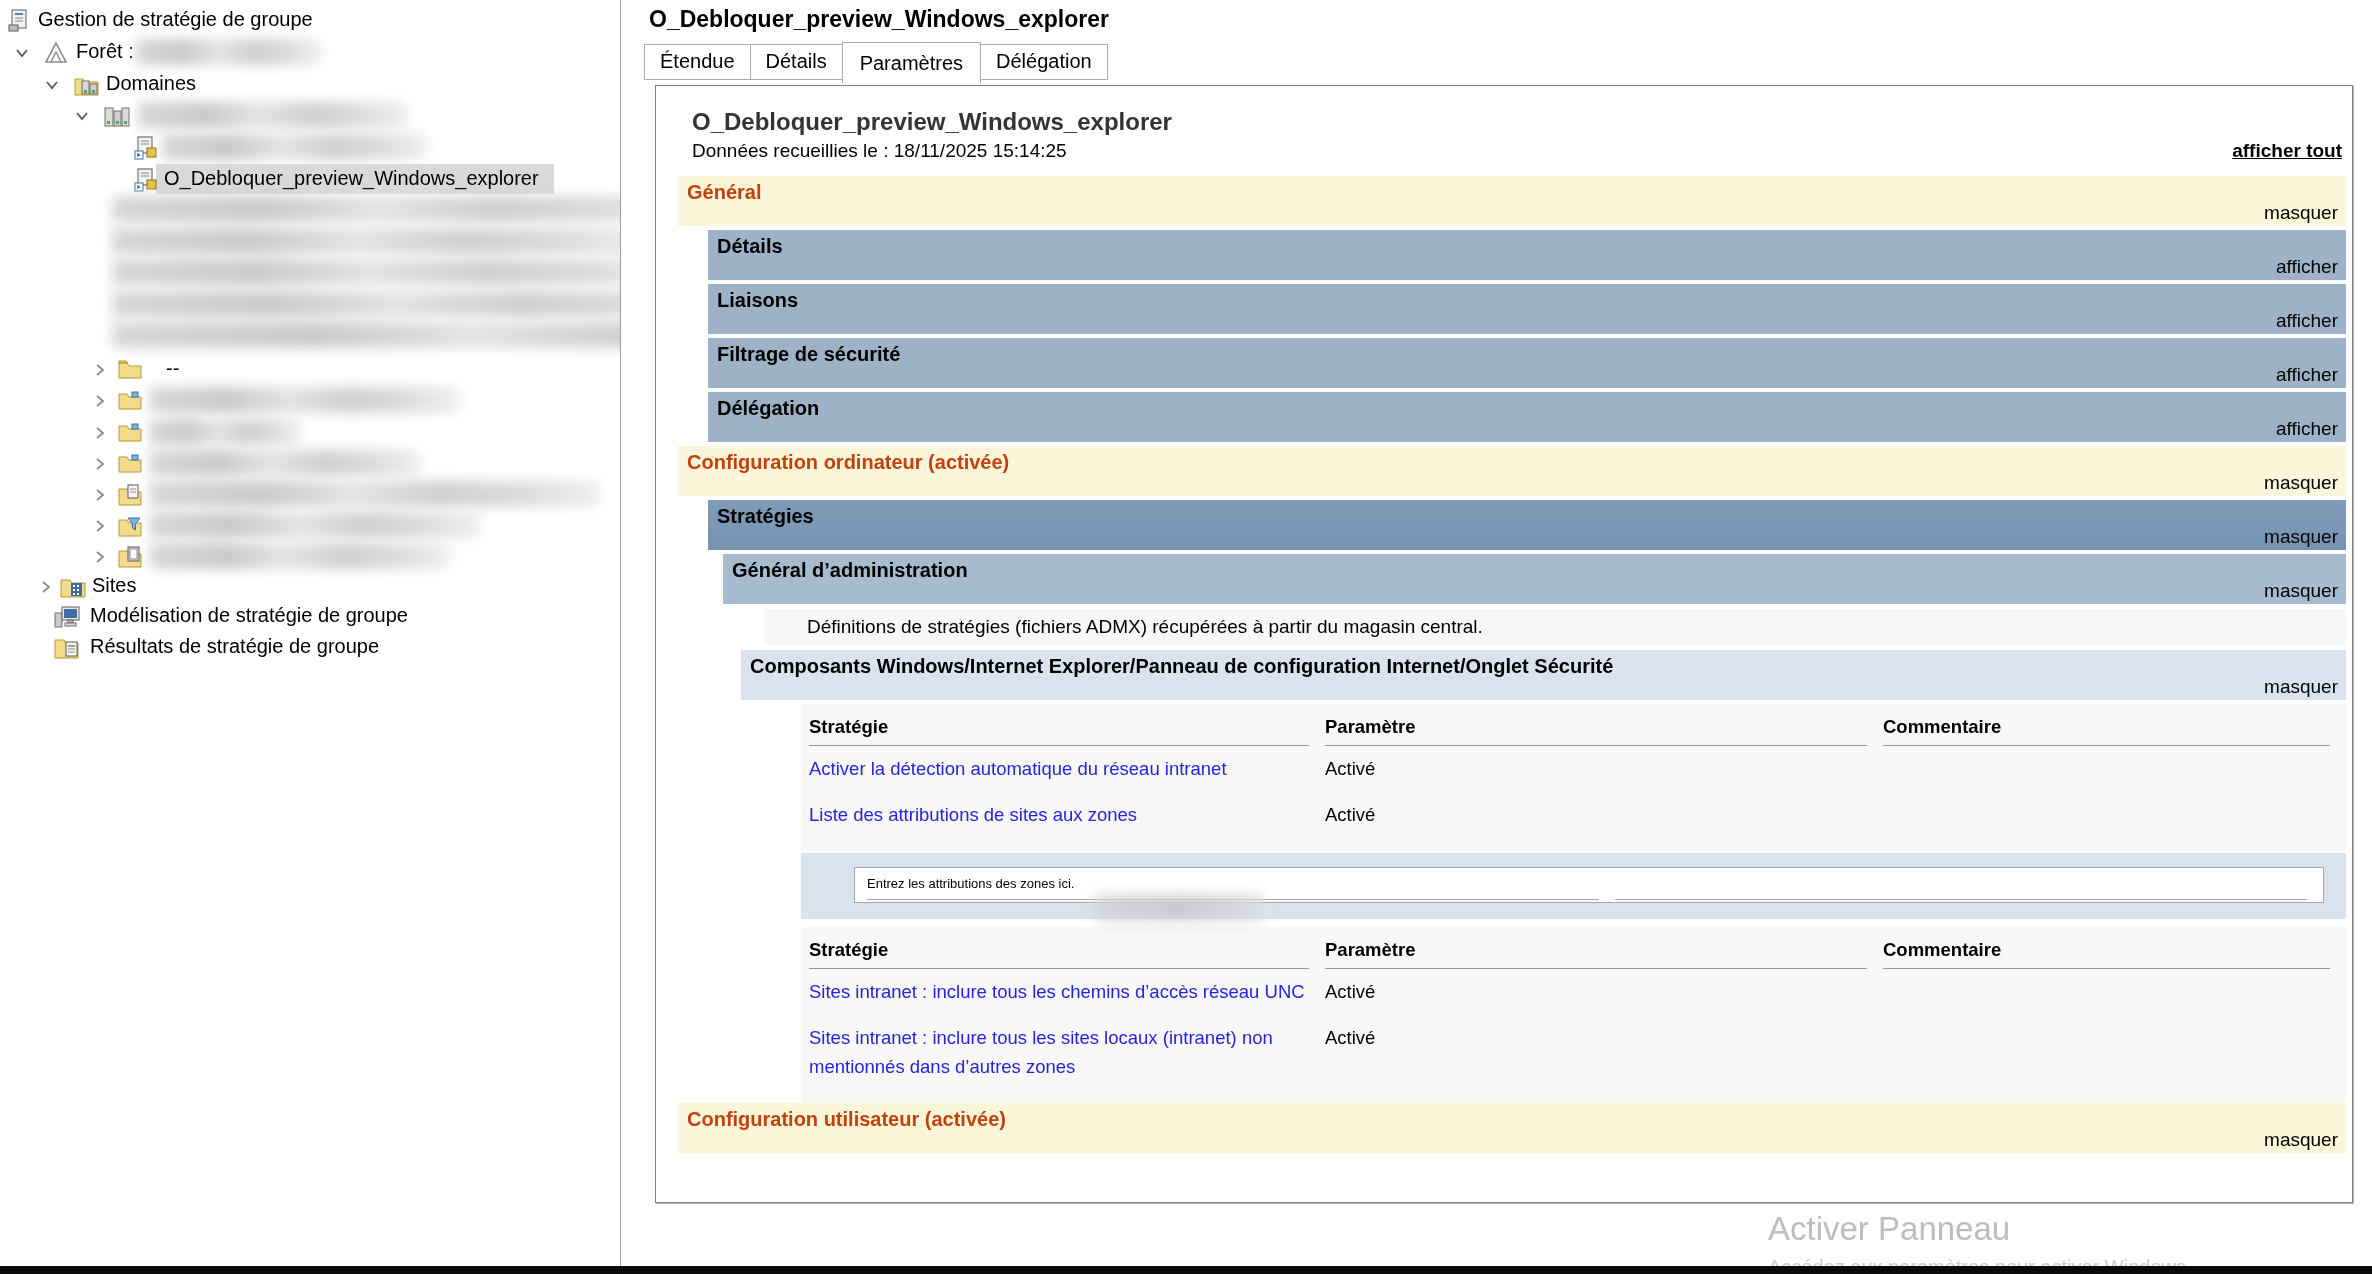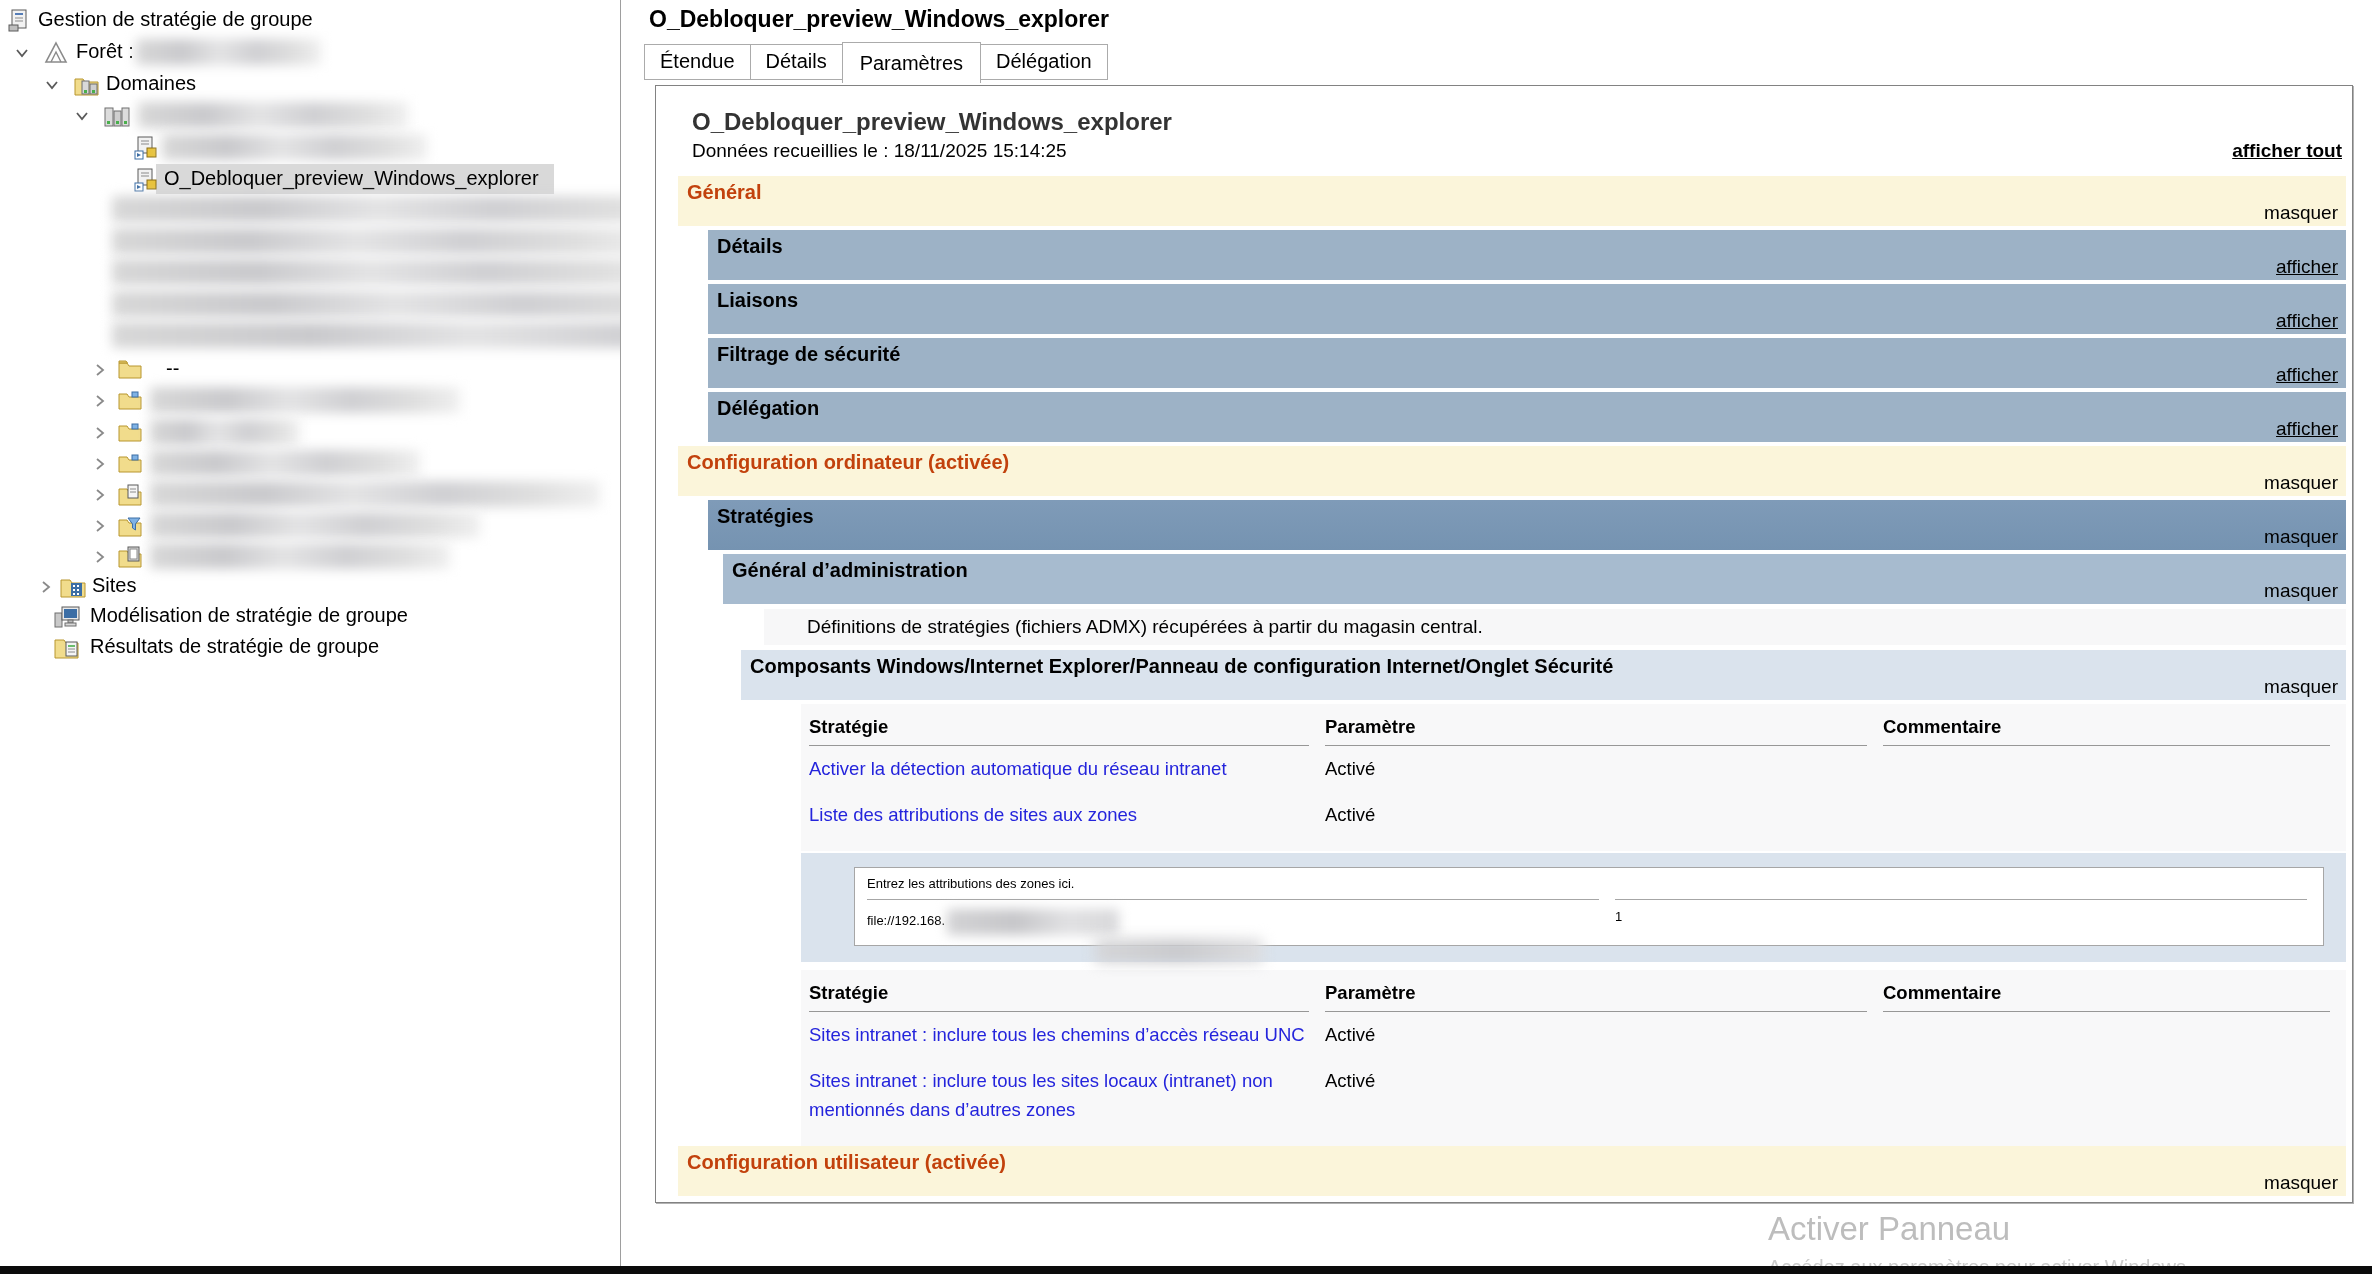--- a/index.html
+++ b/index.html
@@ -27,21 +27,21 @@
   .tabs{position:absolute;left:12px;top:42px;display:flex;align-items:center;}
   .tab{border:1px solid #ABABAB;background:#fff;font-size:20px;padding:5px 15px 6px;margin-left:-1px;cursor:pointer;}
   .tab.active{padding:9px 17px 8px;border-bottom:none;position:relative;z-index:2;margin-bottom:-1px;}
   
   .report-box{position:absolute;left:22px;top:85px;width:1696px;height:1116px;background:#fff;
     border:1px solid #828282;box-shadow:1px 1px 0 rgba(0,0,0,0.30);overflow:hidden;}
   .report-content{padding:12px 6px 0 22px;}
   .report-title{font-size:24px;font-weight:bold;color:#333;margin:10px 0 4px 14px;}
   .report-meta{display:flex;justify-content:space-between;align-items:flex-end;margin:2px 0 14px 14px;font-size:19px;}
   .link{cursor:pointer;color:#000;}
-  .link.show{text-decoration:underline;}
+  .link.show{}
   .link.showall{text-decoration:underline;font-weight:bold;margin-right:4px;}
   .bar{position:relative;height:50px;margin-bottom:4px;}
   .bar-title{position:absolute;top:5px;left:9px;font-size:20px;font-weight:bold;}
   .bar-link{position:absolute;right:8px;bottom:2px;font-size:19px;}
   .cream{background:#FBF5DA;}
   .cream .bar-title{color:#c2410c;}
   .lvl1{background:#9DB2C6;}
   .strategies{background:linear-gradient(180deg,#7F9BB8,#7593B1);}
   .admtpl{background:#A7BBCF;}
   .component{background:#DAE3ED;}
@@ -427,24 +427,20 @@
                   <div></div>
                 </div>
               </div>
 
               <div class="zone-band">
                 <div class="zone-table">
                   <div class="zhead">
                     <div>Entrez les attributions des zones ici.</div>
                     <div></div>
                   </div>
-                  <div class="zrow">
-                    <div><span>file://192.168.</span><span class="file-blur"></span></div>
-                    <div>1</div>
-                  </div>
                   <span class="file-blur2"></span>
                 </div>
               </div>
 
               <div class="ptable">
                 <div class="phead">
                   <div>Stratégie</div>
                   <div>Paramètre</div>
                   <div>Commentaire</div>
                 </div>

